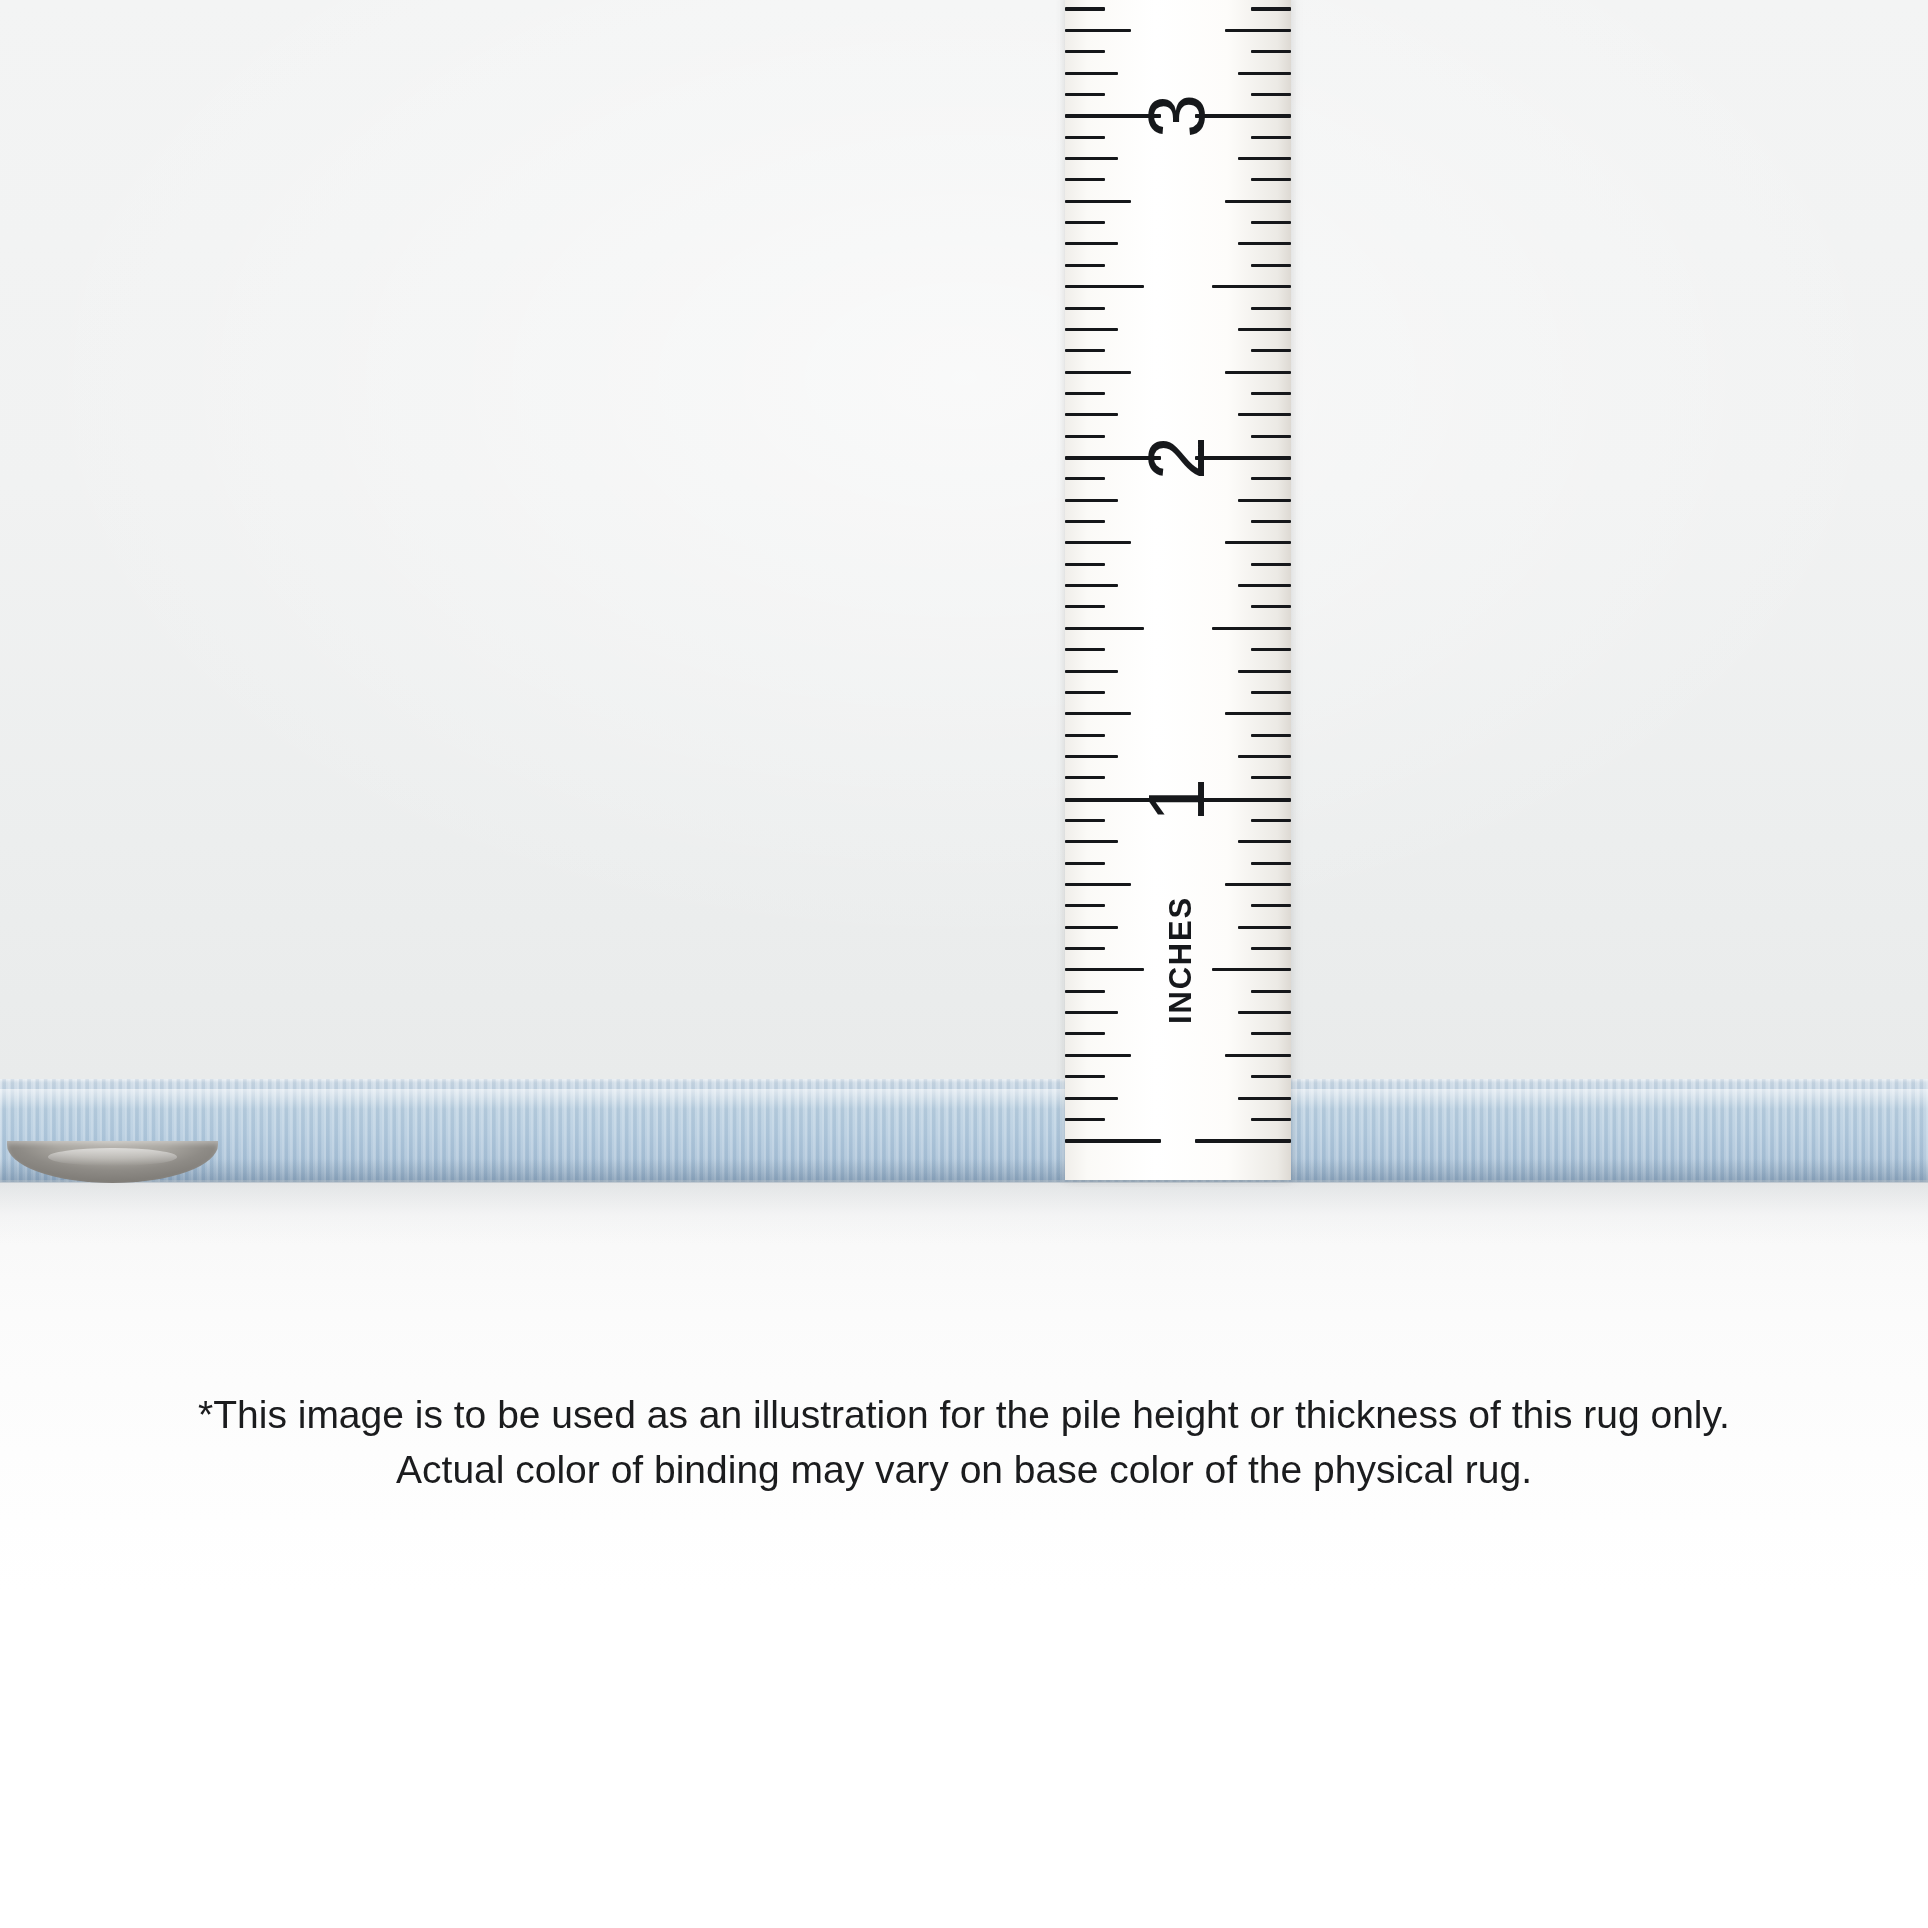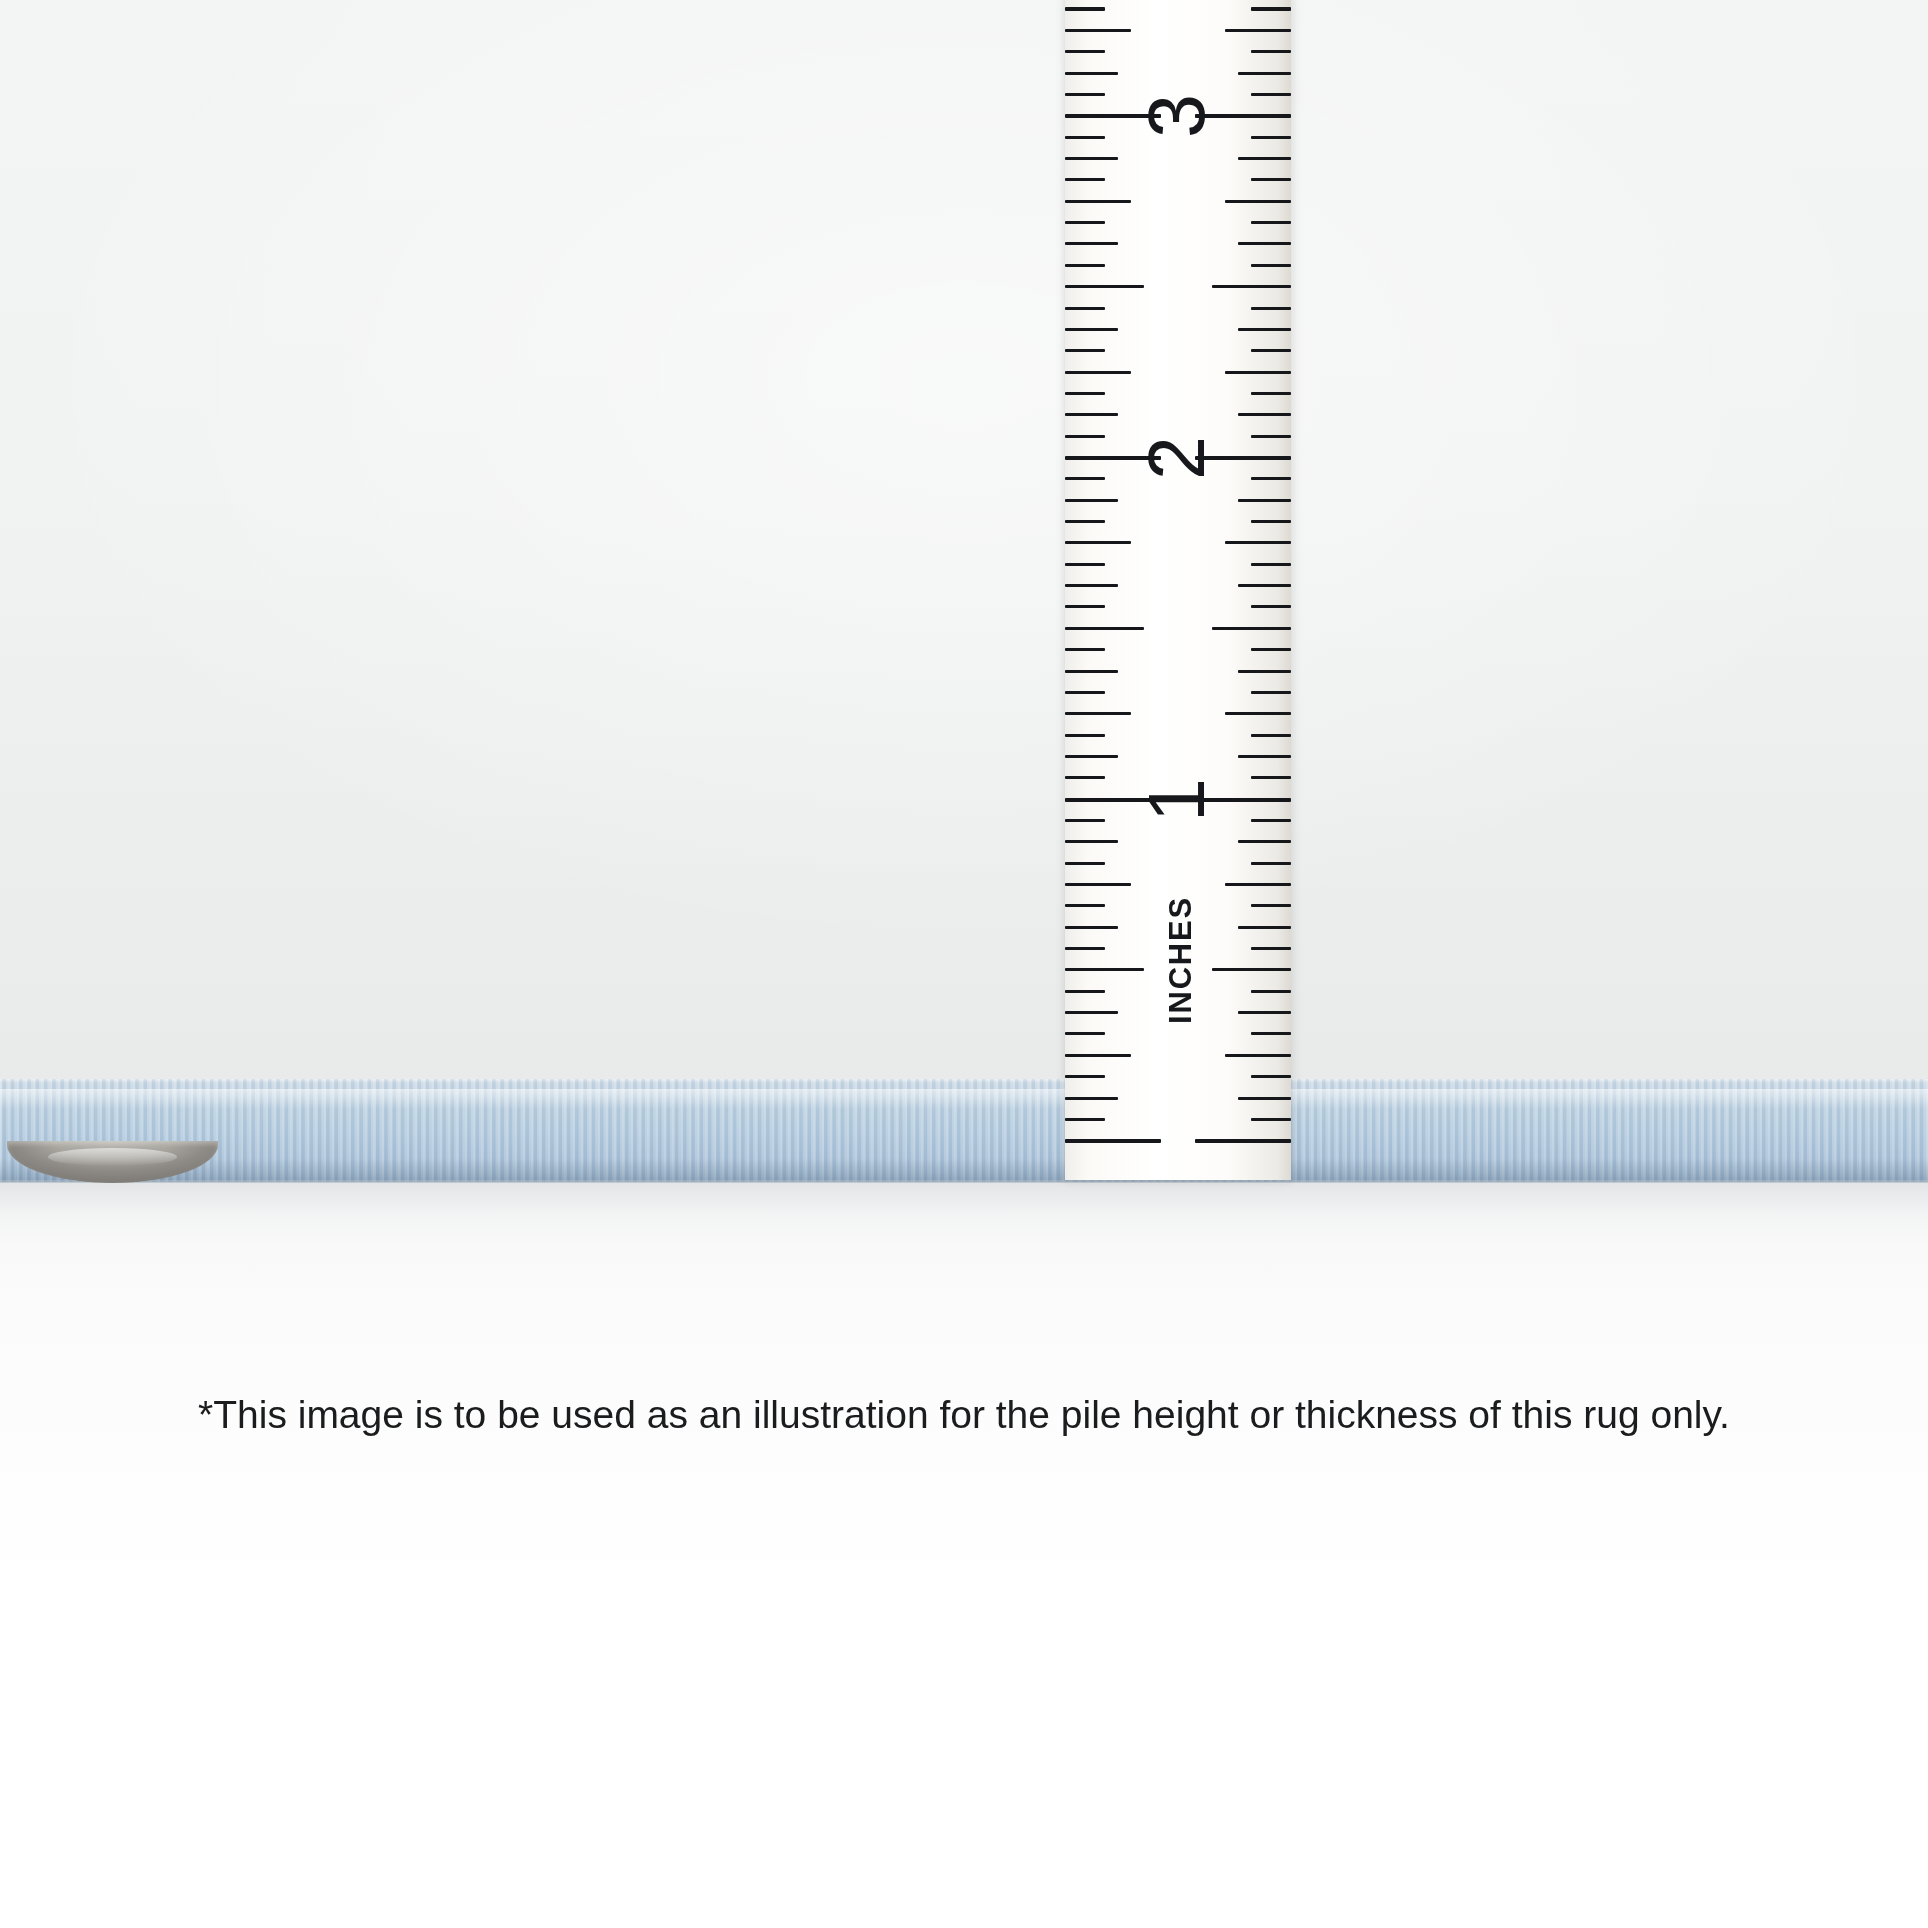--- a/index.html
+++ b/index.html
@@ -327,16 +327,17 @@
     <div class="ruler-num" id="ruler-num-3" style="left: 57px; width: 110px; text-align: center; top: 73px; height: 96px; line-height: 96px;">3</div>
     <div class="ruler-num" id="ruler-num-2" style="left: 57px; width: 110px; text-align: center; top: 415px; height: 96px; line-height: 96px;">2</div>
     <div class="ruler-num" id="ruler-num-1" style="left: 57px; width: 110px; text-align: center; top: 757px; height: 96px; line-height: 96px;">1</div>
     <div class="ruler-inches-label" id="ruler-inches" style="left: 14.7px; width: 202px; text-align: center; top: 945px; height: 40px; line-height: 40px;">INCHES</div>
   </div>
   <div class="ruler-tip"></div>
   <div class="ruler-tip-shine"></div>
 
   <div class="caption">
     <span class="caption-line">*This image is to be used as an illustration for the pile height or thickness of this rug only.</span>
+    <span class="caption-line">Actual color of binding may vary on base color of the physical rug.</span>
   </div>
 
 </div>
 
 
 </body></html>

